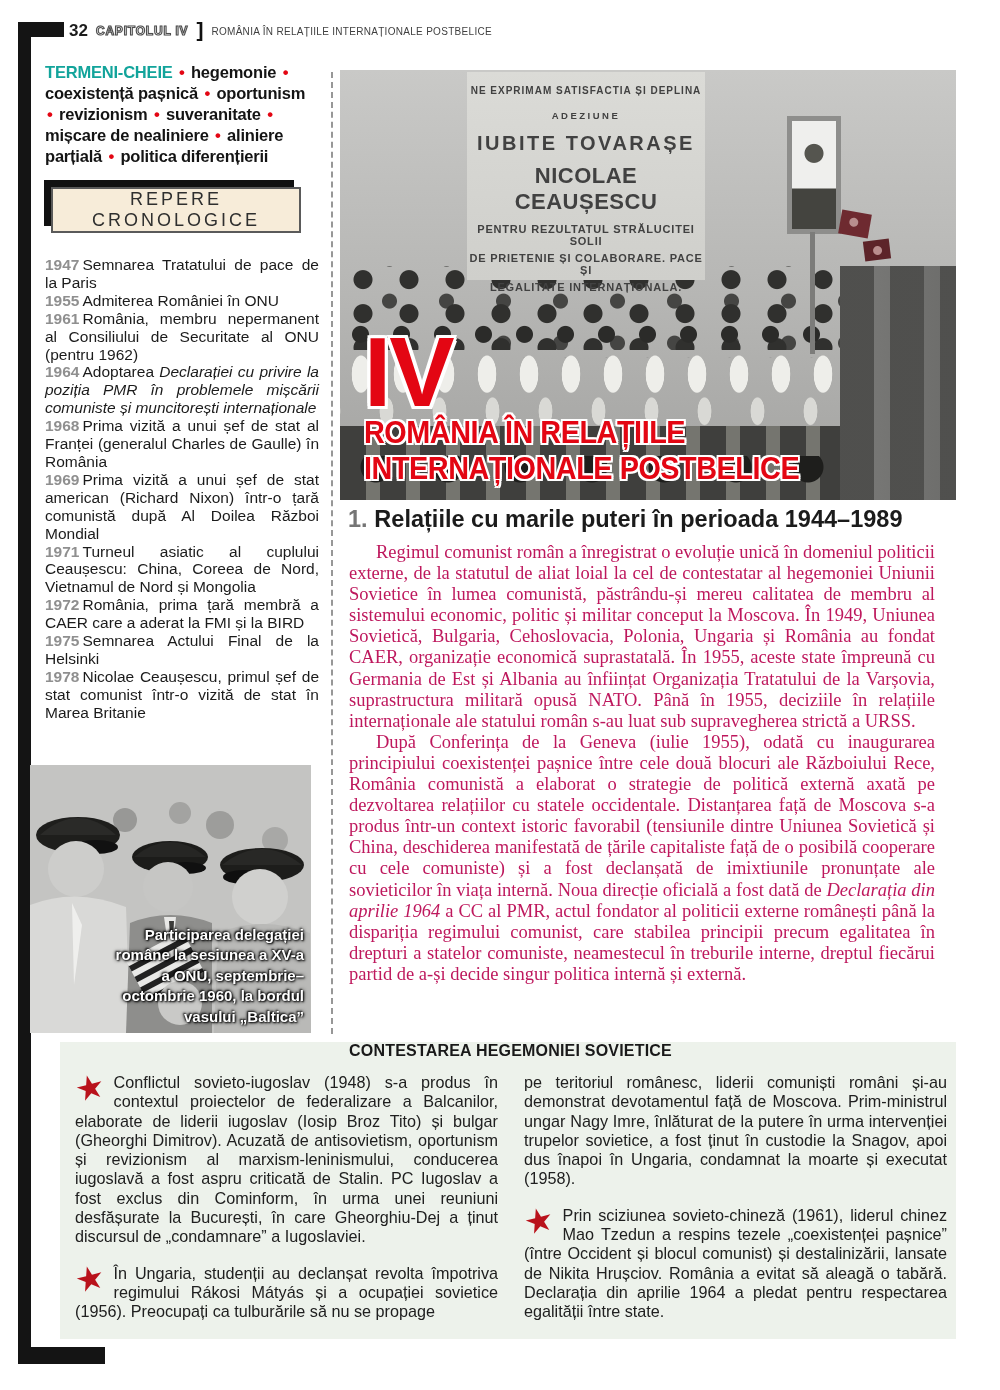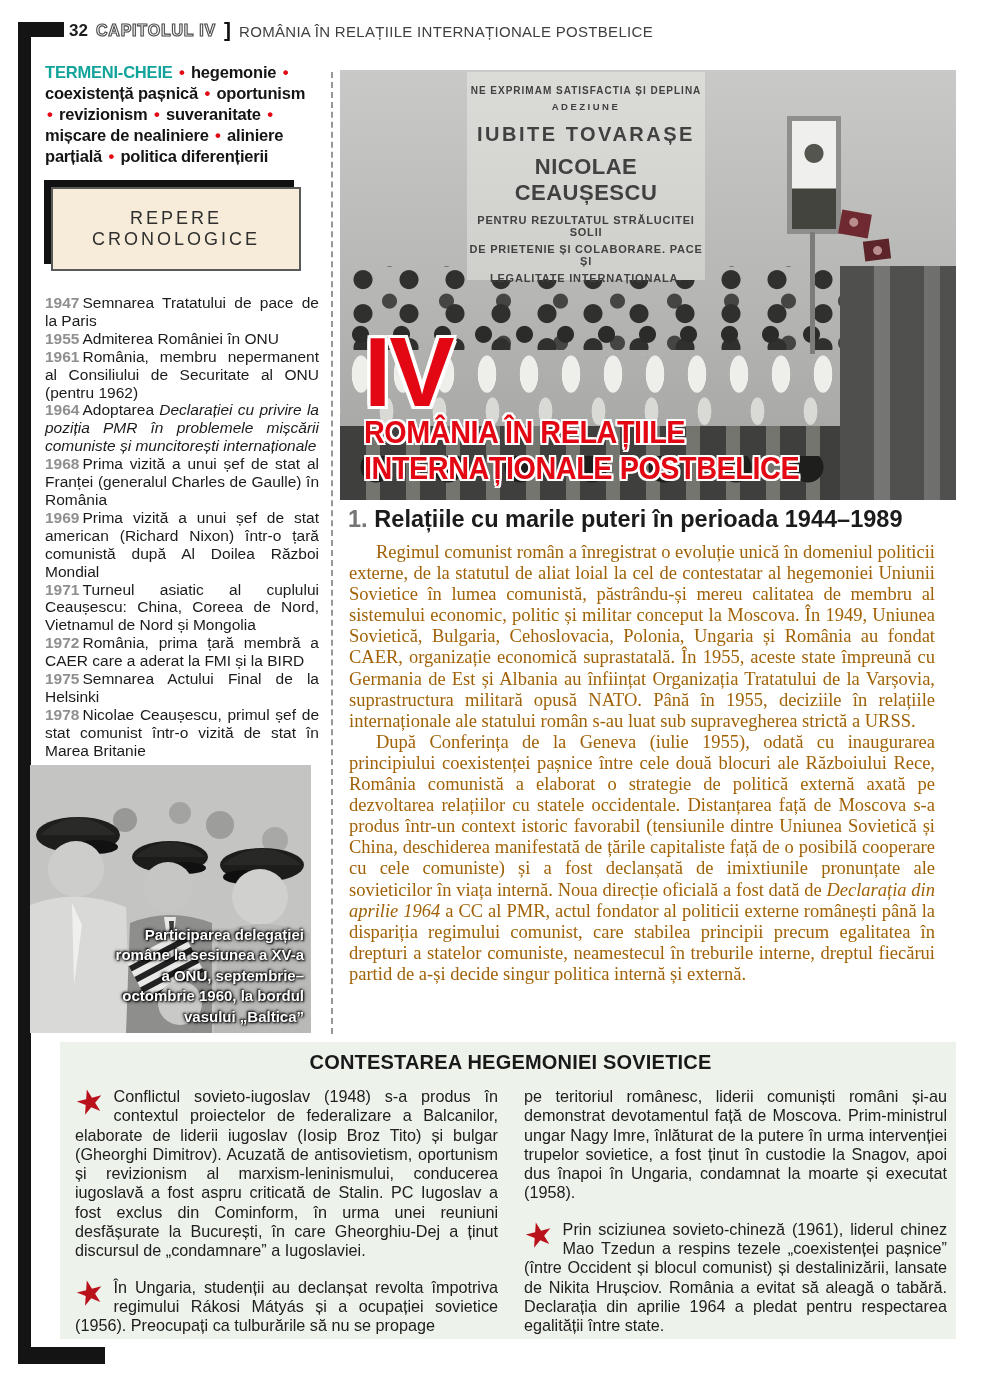--- a/index.html
+++ b/index.html
@@ -7,33 +7,33 @@
         font-family:"Liberation Sans",sans-serif;overflow:hidden;}
 
   
   .bar-left{position:absolute;left:18px;top:22px;width:13px;height:1342px;background:#141414;}
   .bar-top{position:absolute;left:31px;top:22px;width:33px;height:15px;background:#141414;}
   .bar-bottom{position:absolute;left:31px;top:1347px;width:74px;height:17px;background:#141414;}
 
   
   .header{position:absolute;left:69px;top:20px;display:flex;align-items:center;gap:8px;white-space:nowrap;}
   .pgnum{font-size:17px;font-weight:700;color:#1c1c1c;}
-  .chap{font-size:16px;font-weight:700;letter-spacing:.8px;color:#fff;
+  .chap{font-size:12px;font-weight:700;letter-spacing:.8px;color:#fff;
         -webkit-text-stroke:1.1px #4e4e4e;text-shadow:0 0 1px #4e4e4e;}
   .hbracket{font-size:21px;font-weight:800;color:#111;margin-top:-2px;}
-  .runtitle{font-size:15px;color:#3f3f3f;letter-spacing:.3px;}
+  .runtitle{font-size:10px;color:#3f3f3f;letter-spacing:.3px;}
 
   
   .sidebar{position:absolute;left:45px;top:62px;width:274px;}
   .keyterms{font-size:16.5px;font-weight:700;line-height:21px;color:#141414;letter-spacing:-.2px;}
   .kt-head{color:#12a49b;}
   .dot{color:#e30613;padding:0 2px;}
   .repere{margin:20px 0 0 6px;width:242px;background:#f7ecd9;border:2px solid #5a5a5a;
           box-shadow:-7px -7px 0 0 #111;text-align:center;font-size:18px;letter-spacing:3px;
-          color:#2f2f2f;padding:19px 2px;}
+          color:#2f2f2f;padding:0 2px;}
   .chrono{margin-top:23px;font-size:15.5px;line-height:17.9px;text-align:justify;color:#1b1b1b;hyphens:auto;}
   .chrono p{margin:0;}
   .yr{font-weight:700;color:#8f8f8f;margin-right:3px;}
 
   .divider{position:absolute;left:331px;top:72px;height:962px;border-left:2px dashed #979797;}
 
   
   .hero{position:absolute;left:340px;top:70px;width:660px;height:430px;overflow:hidden;
         background:linear-gradient(#c9c9c7,#b5b5b3 55%,#a2a2a0);}
   .crowd-back{position:absolute;left:0;top:196px;width:100%;height:84px;
@@ -51,21 +51,21 @@
         background:repeating-linear-gradient(90deg,#3f3f3d 0 26px,#75756f 26px 40px);}
   .crowd-front{position:absolute;left:0;top:386px;width:100%;height:44px;
         background-image:radial-gradient(circle at 50% 25%,#1e1e1c 15px,rgba(0,0,0,0) 16px);
         background-size:72px 44px;}
   .crowd-right{position:absolute;right:0;top:196px;width:160px;height:234px;
         background:linear-gradient(90deg,rgba(110,110,108,.15),rgba(85,85,83,.55)),
                    repeating-linear-gradient(90deg,#4a4a48 0 34px,#7d7d7b 34px 50px);}
   .banner{position:absolute;left:127px;top:2px;width:238px;height:208px;color:#414141;
         background:linear-gradient(#dbdbd7,#cfcfcb);text-align:center;}
   .b1{margin-top:13px;font-size:10px;letter-spacing:1px;font-weight:600;}
-  .b2{margin-top:5px;font-size:9.5px;letter-spacing:2.5px;font-weight:600;}
+  .b2{margin-top:14px;font-size:9.5px;letter-spacing:2.5px;font-weight:600;}
   .b3{margin-top:11px;font-size:20px;letter-spacing:2.5px;font-weight:600;}
   .b4{margin-top:8px;font-size:22px;letter-spacing:.5px;font-weight:700;}
   .b5,.b6,.b7{margin-top:8px;font-size:11px;letter-spacing:.8px;font-weight:700;}
   .b6,.b7{margin-top:5px;}
   .portrait{position:absolute;left:447px;top:46px;width:54px;height:118px;box-sizing:border-box;
         border:5px solid #8e8e8c;
         background:radial-gradient(circle at 50% 30%,#55554f 0 9px,rgba(0,0,0,0) 10px),
                    linear-gradient(#efefed 62%,#44443f 63%);}
   .pole{position:absolute;left:470px;top:162px;width:5px;height:122px;background:#7c7c7a;}
   .flag1{position:absolute;left:500px;top:142px;width:30px;height:24px;background:#6e2a30;transform:rotate(10deg);}
@@ -79,33 +79,33 @@
         text-shadow:-3px -3px 0 #fff,3px -3px 0 #fff,-3px 3px 0 #fff,3px 3px 0 #fff,0 -3px 0 #fff,0 3px 0 #fff,-3px 0 0 #fff,3px 0 0 #fff;}
   .chaptitle{position:absolute;left:24px;top:344px;font-size:32px;font-weight:800;line-height:36px;
         color:#e30613;letter-spacing:-.5px;transform:scaleX(.9);transform-origin:left top;white-space:nowrap;
         text-shadow:-2px -2px 0 #fff,2px -2px 0 #fff,-2px 2px 0 #fff,2px 2px 0 #fff,0 -2px 0 #fff,0 2px 0 #fff,-2px 0 0 #fff,2px 0 0 #fff;}
 
   
   .sec-head{position:absolute;left:348px;top:505px;font-size:24.5px;font-weight:700;color:#1b1b1b;
         transform:scaleX(.96);transform-origin:left top;white-space:nowrap;}
   .sec-num{color:#757575;margin-right:7px;}
   .bodytext{position:absolute;left:349px;top:542px;width:586px;font-family:"Liberation Serif",serif;
-        font-size:18.5px;line-height:21.1px;text-align:justify;color:#a16207;hyphens:auto;}
+        font-size:18.5px;line-height:21.1px;text-align:justify;color:#be185d;hyphens:auto;}
   .bodytext p{margin:0;text-indent:27px;}
 
   
   .photo-left{position:absolute;left:30px;top:765px;width:281px;height:268px;overflow:hidden;
         background:linear-gradient(#d2d2d0,#a9a9a7);}
   .pl-caption{position:absolute;right:7px;bottom:6px;width:196px;text-align:right;font-weight:700;
         font-size:15px;line-height:20.5px;color:#fff;
         text-shadow:0 0 4px #000,1px 1px 2px #000,-1px -1px 2px #000;}
 
   
   .box{position:absolute;left:60px;top:1042px;width:901px;height:297px;background:#edf2eb;box-sizing:border-box;}
-  .box-title{text-align:center;padding-top:9px;font-size:20px;font-weight:700;letter-spacing:.2px;color:#191919;}
+  .box-title{text-align:center;font-size:16px;font-weight:700;letter-spacing:.2px;color:#191919;}
   .box-cols{display:flex;gap:26px;padding:13px 14px 0 15px;}
   .col{flex:1;font-size:16.2px;line-height:19.3px;text-align:justify;color:#202020;hyphens:auto;}
   .bpar{margin:0;}
   .bpar + .bpar{margin-top:17px;}
   .star{float:left;color:#b9121b;font-size:33px;line-height:27px;margin:1px 9px 0 0;
         display:inline-block;transform:rotate(-14deg);}
 </style>
 </head>
 <body>
 

